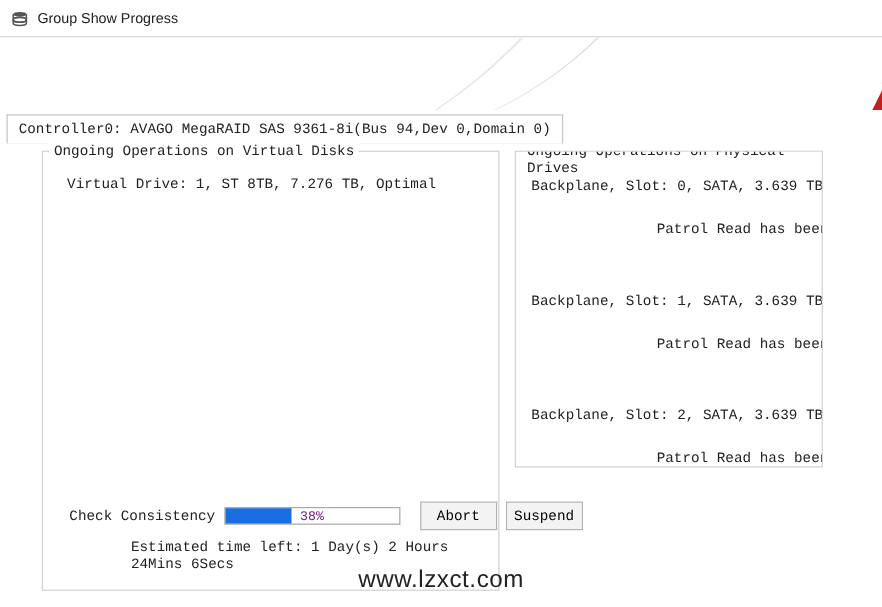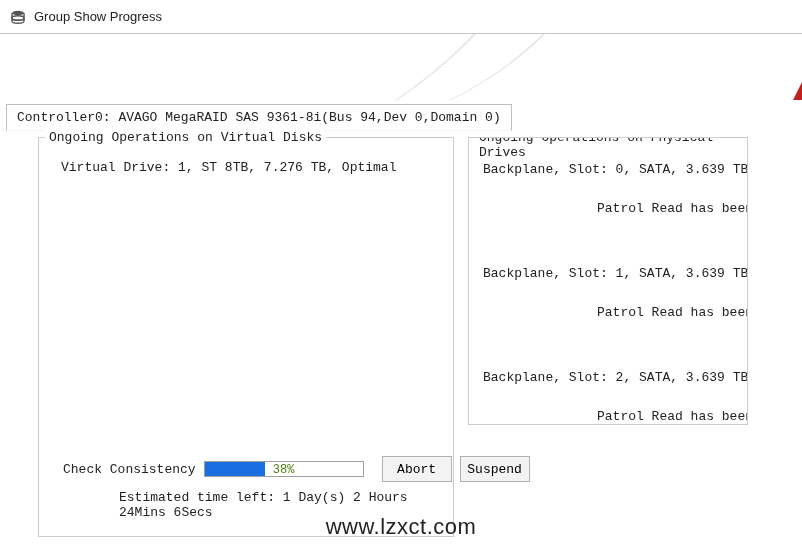--- a/index.html
+++ b/index.html
@@ -116,21 +116,21 @@
     position: absolute;
     left: 0; top: 0; bottom: 0;
     background: #1a6fe0;
   }
   .progress-text {
     position: absolute;
     left: 0; right: 0; top: 0; bottom: 0;
     text-align: center;
     font-size: 12px;
     line-height: 16px;
-    color: #4d7c0f;
+    color: #701a75;
   }
   .btn {
     min-width: 70px;
     height: 26px;
     margin-left: 8px;
     background: #f3f3f3;
     border: 1px solid #b0b0b0;
     font-family: "SimSun","Courier New",monospace;
     font-size: 13px;
     cursor: pointer;

